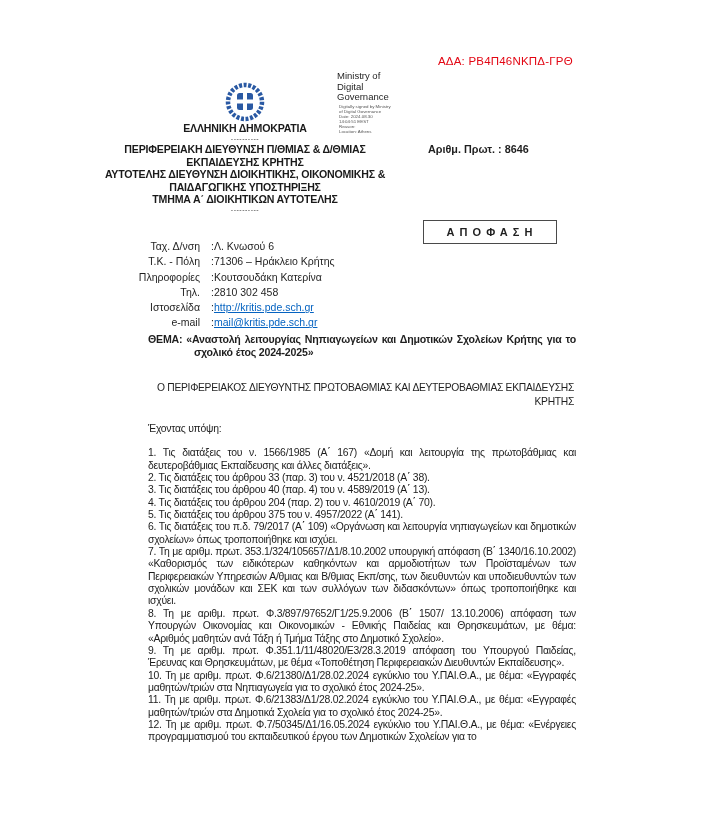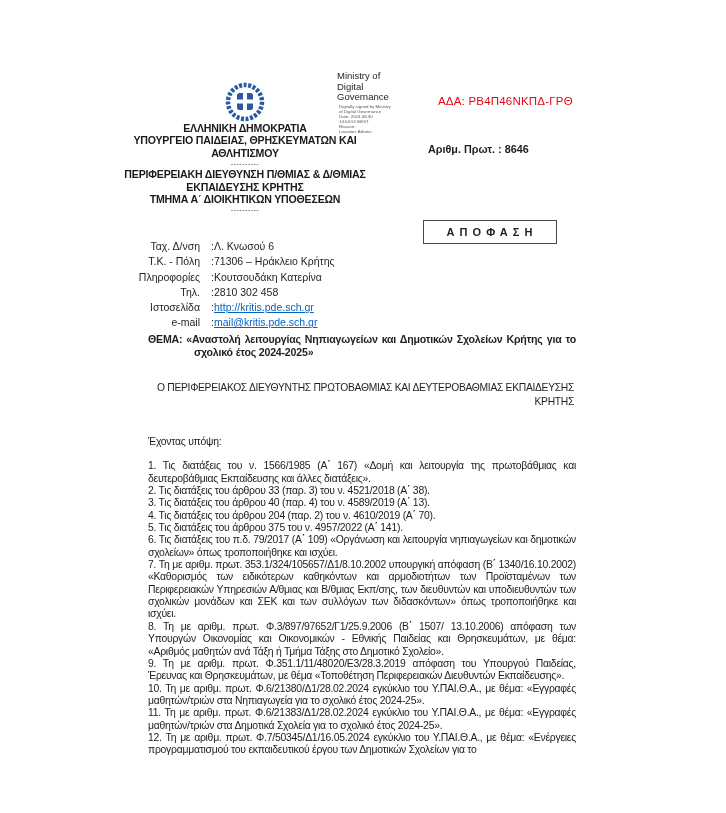--- a/index.html
+++ b/index.html
@@ -15,21 +15,20 @@
   }
   
   .ada {
     position: absolute;
     left: 438px; top: 55px;
     font-size: 11.5px;
     font-weight: 400;
     color: #e30613;
     letter-spacing: 0.2px;
     white-space: nowrap;
-    margin-top: 40px;
   }
   
   .sig { position: absolute; left: 337px; top: 71px; display: flex; flex-direction: column; }
   .sig-name {
     font-size: 9.5px; line-height: 10.6px; color: #1f1f1f;
     white-space: pre-line; width: 47px;
   }
   .sig-details {
     font-size: 4.4px; line-height: 5.1px; color: #555;
     white-space: pre-line; margin-left: 2px; padding-top: 1px; width: 62px;
@@ -76,21 +75,21 @@
     position: absolute; left: 148px; top: 381px; width: 426px;
     font-size: 10.3px; line-height: 13.6px; letter-spacing: -0.3px;
     text-align: right;
   }
   
   .body {
     position: absolute; left: 148px; top: 423px; width: 428px;
     font-size: 10.4px; line-height: 12.35px; letter-spacing: -0.25px;
     color: #1c1c1c;
   }
-  .body .intro { margin-bottom: 12px; text-align: left; margin-top: 13px; }
+  .body .intro { margin-bottom: 12px; text-align: left; }
   .body .item { text-align: justify; }
 </style>
 </head>
 <body>
 
 <div class="page">
 
   <div class="ada">ΑΔΑ: ΡΒ4Π46ΝΚΠΔ-ΓΡΘ</div>
 
   <div class="sig">
@@ -110,24 +109,24 @@
       <circle cx="21" cy="20" r="17" fill="none" stroke="#2a59a3" stroke-width="4.5" stroke-dasharray="3 1.6"></circle>
       <circle cx="21" cy="20" r="13.5" fill="#ffffff"></circle>
       <rect x="13" y="11" width="16" height="17" rx="2.5" fill="#2a59a3"></rect>
       <rect x="19" y="11" width="4" height="17" fill="#ffffff"></rect>
       <rect x="13" y="17.5" width="16" height="4" fill="#ffffff"></rect>
     </svg>
   </div>
 
   <div class="org-header">
     <div>ΕΛΛΗΝΙΚΗ ΔΗΜΟΚΡΑΤΙΑ</div>
-    <div>ΥΠΟΥΡΓΕΙΟ ΠΑΙΔΕΙΑΣ, ΘΡΗΣΚΕΥΜΑΤΩΝ ΚΑΙ ΑΘΛΗΤΙΣΜΟΥ</div>
     <div class="divider">----------</div>
     <div>ΠΕΡΙΦΕΡΕΙΑΚΗ ΔΙΕΥΘΥΝΣΗ Π/ΘΜΙΑΣ &amp; Δ/ΘΜΙΑΣ ΕΚΠΑΙΔΕΥΣΗΣ ΚΡΗΤΗΣ</div>
-    <div>ΤΜΗΜΑ Α΄ ΔΙΟΙΚΗΤΙΚΩΝ ΥΠΟΘΕΣΕΩΝ</div>
+    <div>ΑΥΤΟΤΕΛΗΣ ΔΙΕΥΘΥΝΣΗ ΔΙΟΙΚΗΤΙΚΗΣ, ΟΙΚΟΝΟΜΙΚΗΣ &amp; ΠΑΙΔΑΓΩΓΙΚΗΣ ΥΠΟΣΤΗΡΙΞΗΣ</div>
+    <div>ΤΜΗΜΑ Α΄ ΔΙΟΙΚΗΤΙΚΩΝ ΑΥΤΟΤΕΛΗΣ</div>
     <div class="divider">----------</div>
   </div>
 
   <div class="protocol">Αριθμ. Πρωτ. : 8646</div>
 
   <div class="decision-box">Α Π Ο Φ Α Σ Η</div>
 
   <div class="contact">
     <div class="c-row">
       <span class="c-label">Ταχ. Δ/νση</span>

